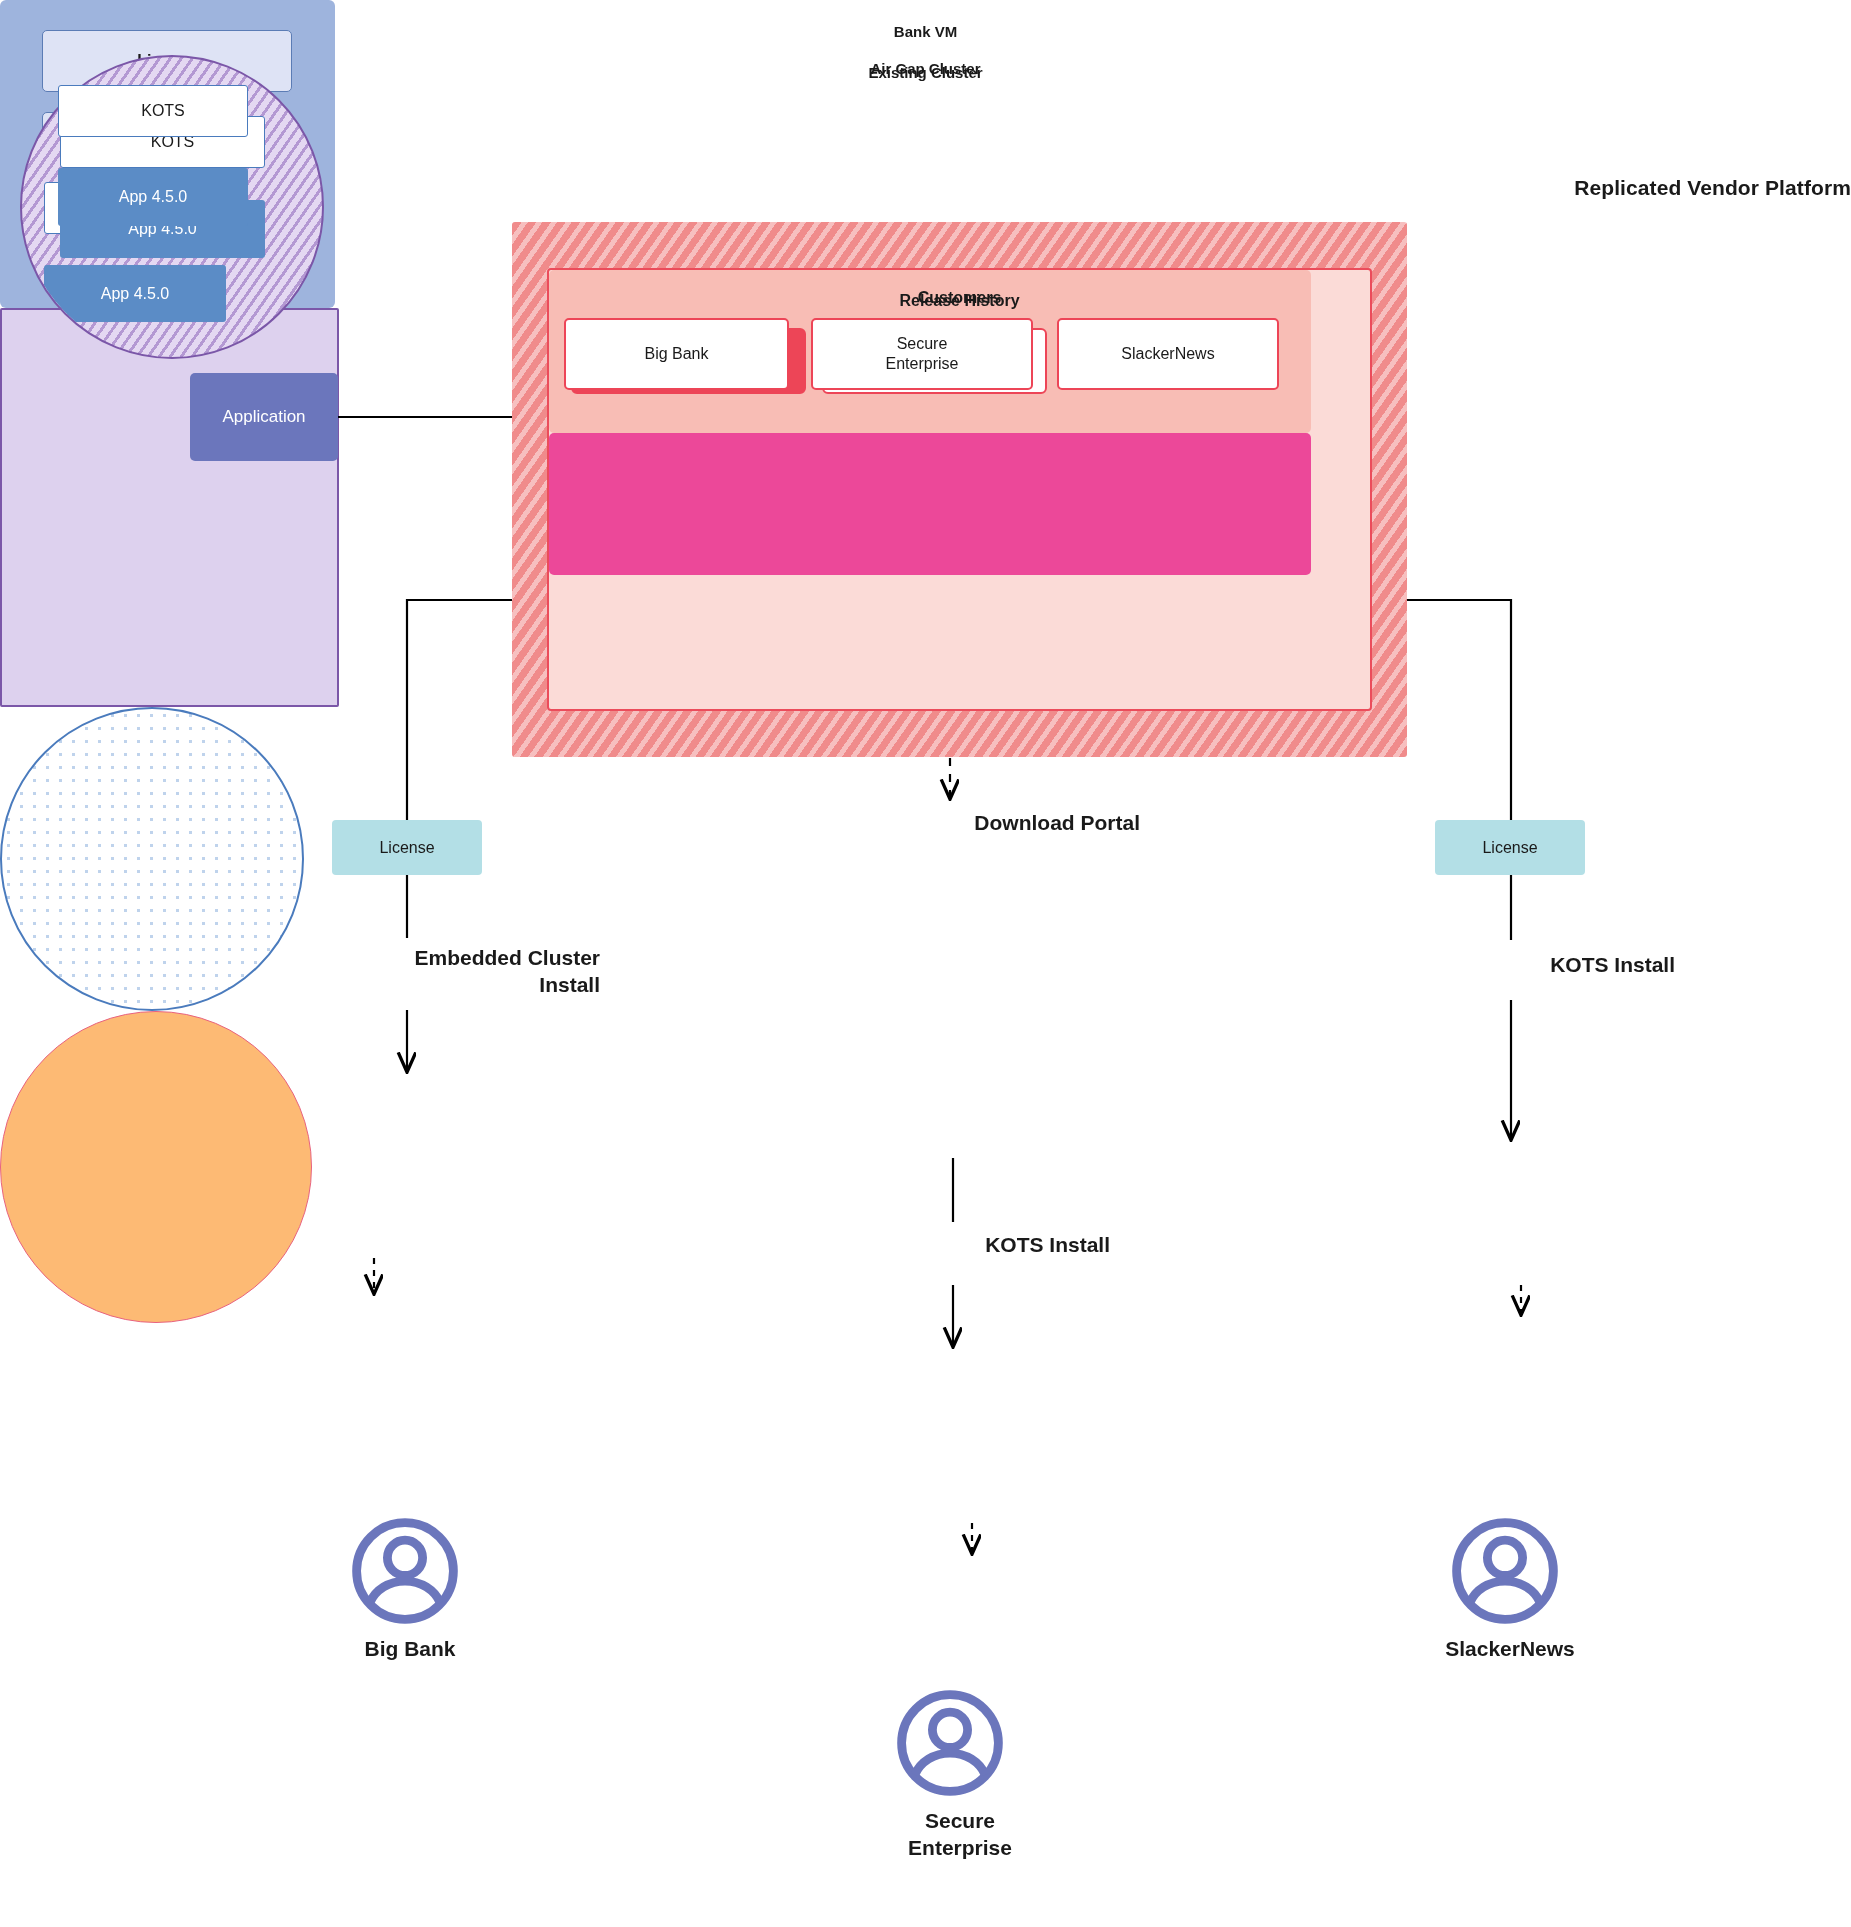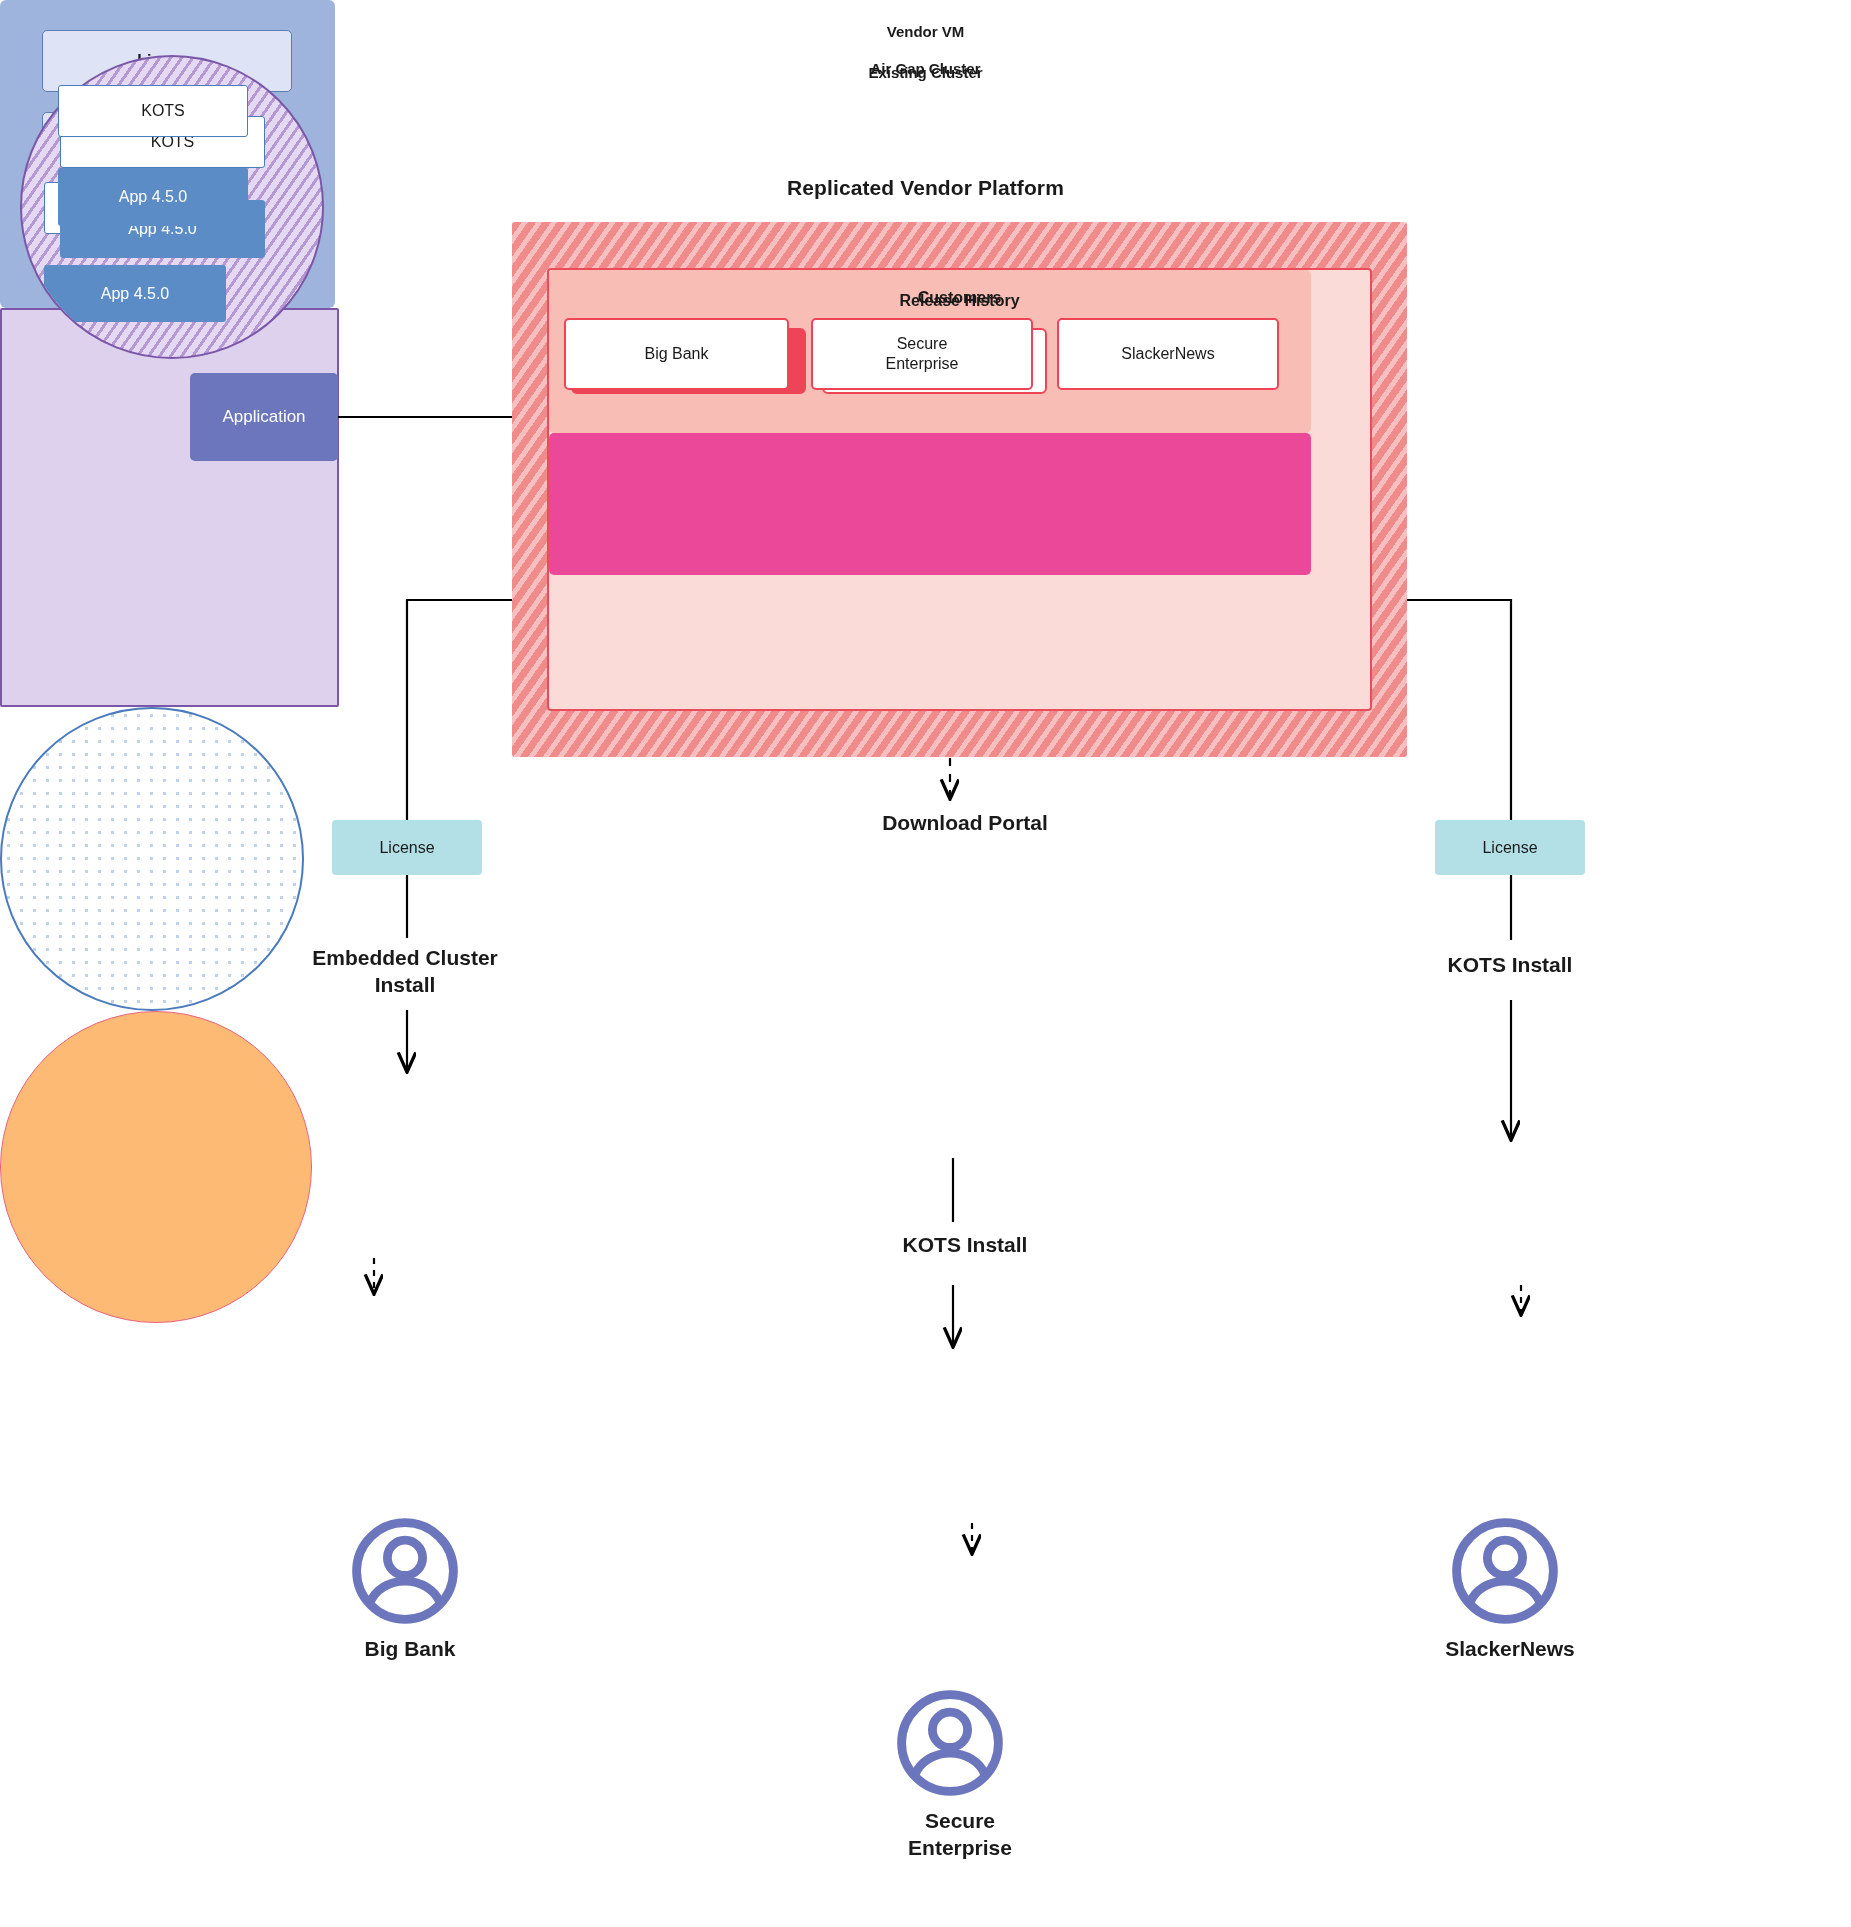--- a/index.html
+++ b/index.html
@@ -23,21 +23,21 @@
     position: absolute;
     box-sizing: border-box;
     display: flex;
     align-items: center;
     justify-content: center;
     text-align: center;
     line-height: 1.25;
   }
   .lbl {
     position: absolute;
-    text-align: center;
+    text-align: right;
     line-height: 1.28;
     white-space: pre-line;
   }
 
   
   #platform-title {
     left: 0; top: 175px; width: 1851px;
     font-size: 21px; font-weight: bold; letter-spacing: .1px;
   }
 
@@ -325,21 +325,21 @@
   <div class="lbl flow-label" id="label-kots-install-mid">KOTS Install</div>
   <div class="lbl flow-label" id="label-download-portal">Download  Portal</div>
 
   <div id="download-portal">
     <div class="portal-item" id="portal-license">License</div>
     <div class="portal-item" id="portal-kots-bundle">KOTS Air Gap Bundle</div>
     <div class="portal-item" id="portal-app-bundle">App Air Gap Bundle</div>
   </div>
 
   <div id="linux-vm">
-    <div class="panel-title" id="linux-vm-title">Vendor VM</div>
+    <div class="panel-title" id="linux-vm-title">Bank VM</div>
 
     <div id="embedded-cluster">
       <div class="panel-title" id="embedded-cluster-title">Embedded Cluster</div>
       <div class="kots-box" id="ec-kots">KOTS</div>
       <div class="app-box" id="ec-app">App 4.5.0</div>
     </div>
   </div>
 
   <div id="air-gap-cluster">
     <div class="panel-title" id="air-gap-cluster-title">Air Gap Cluster</div>

